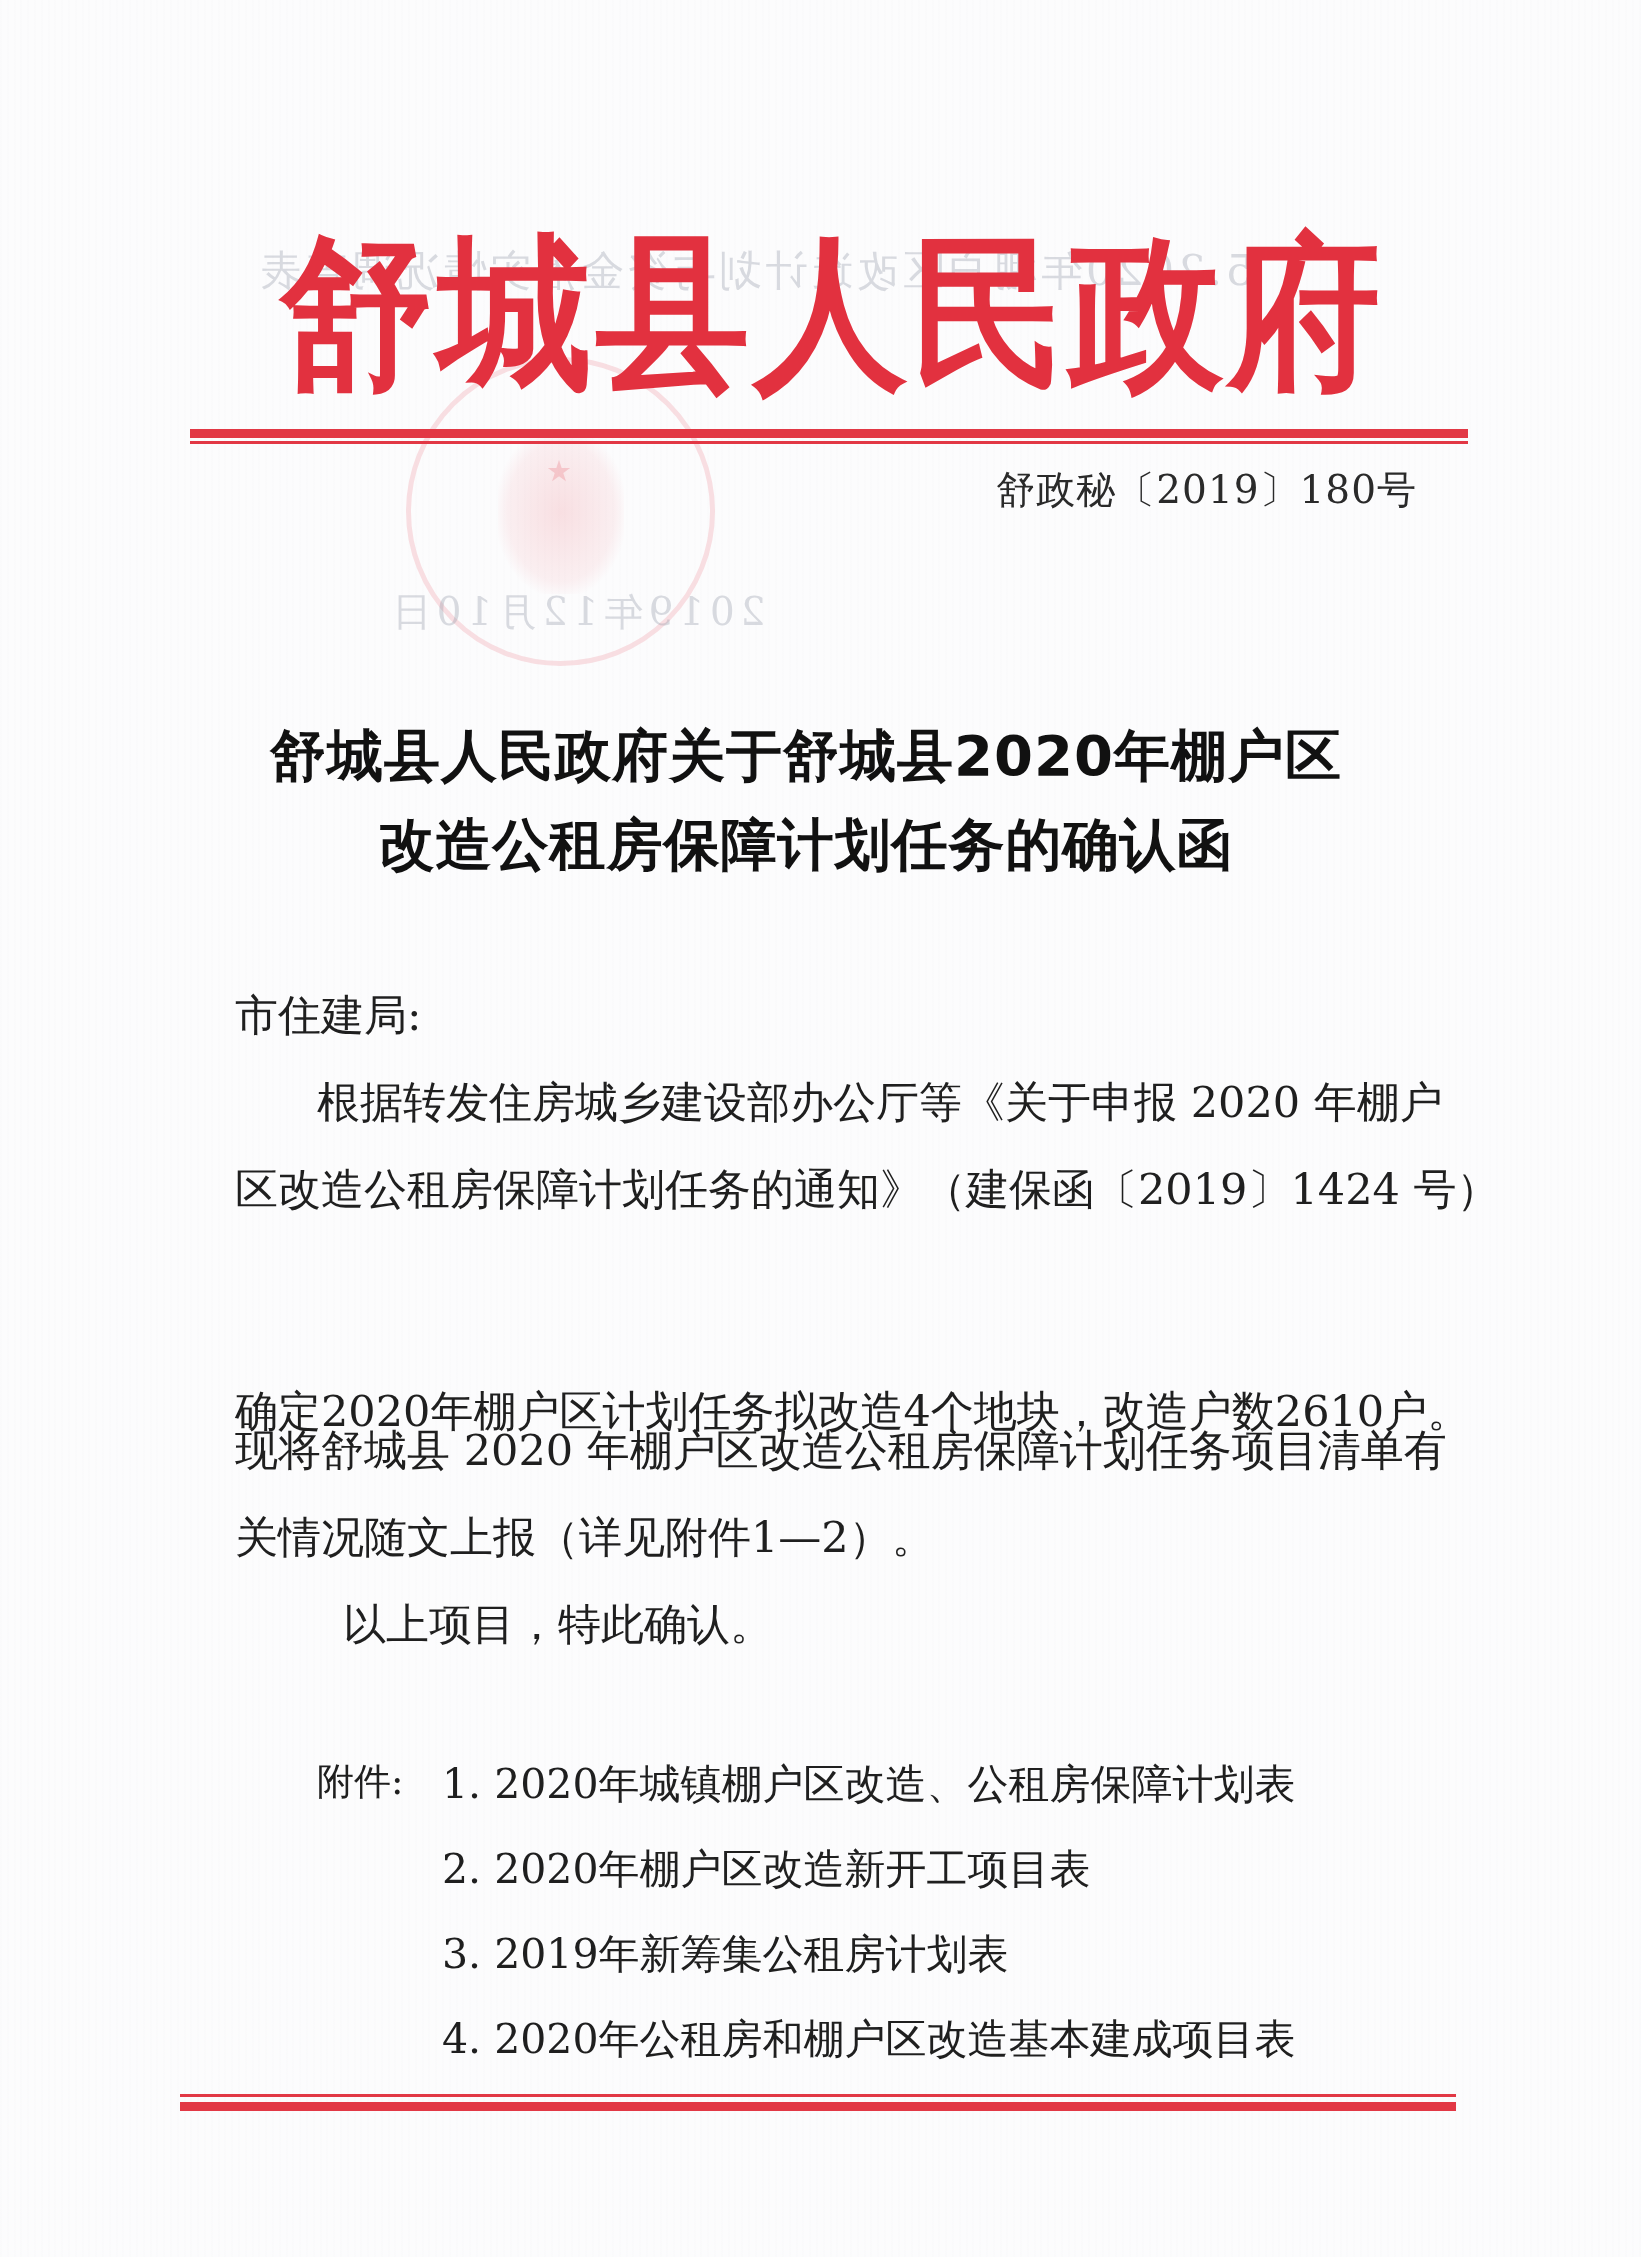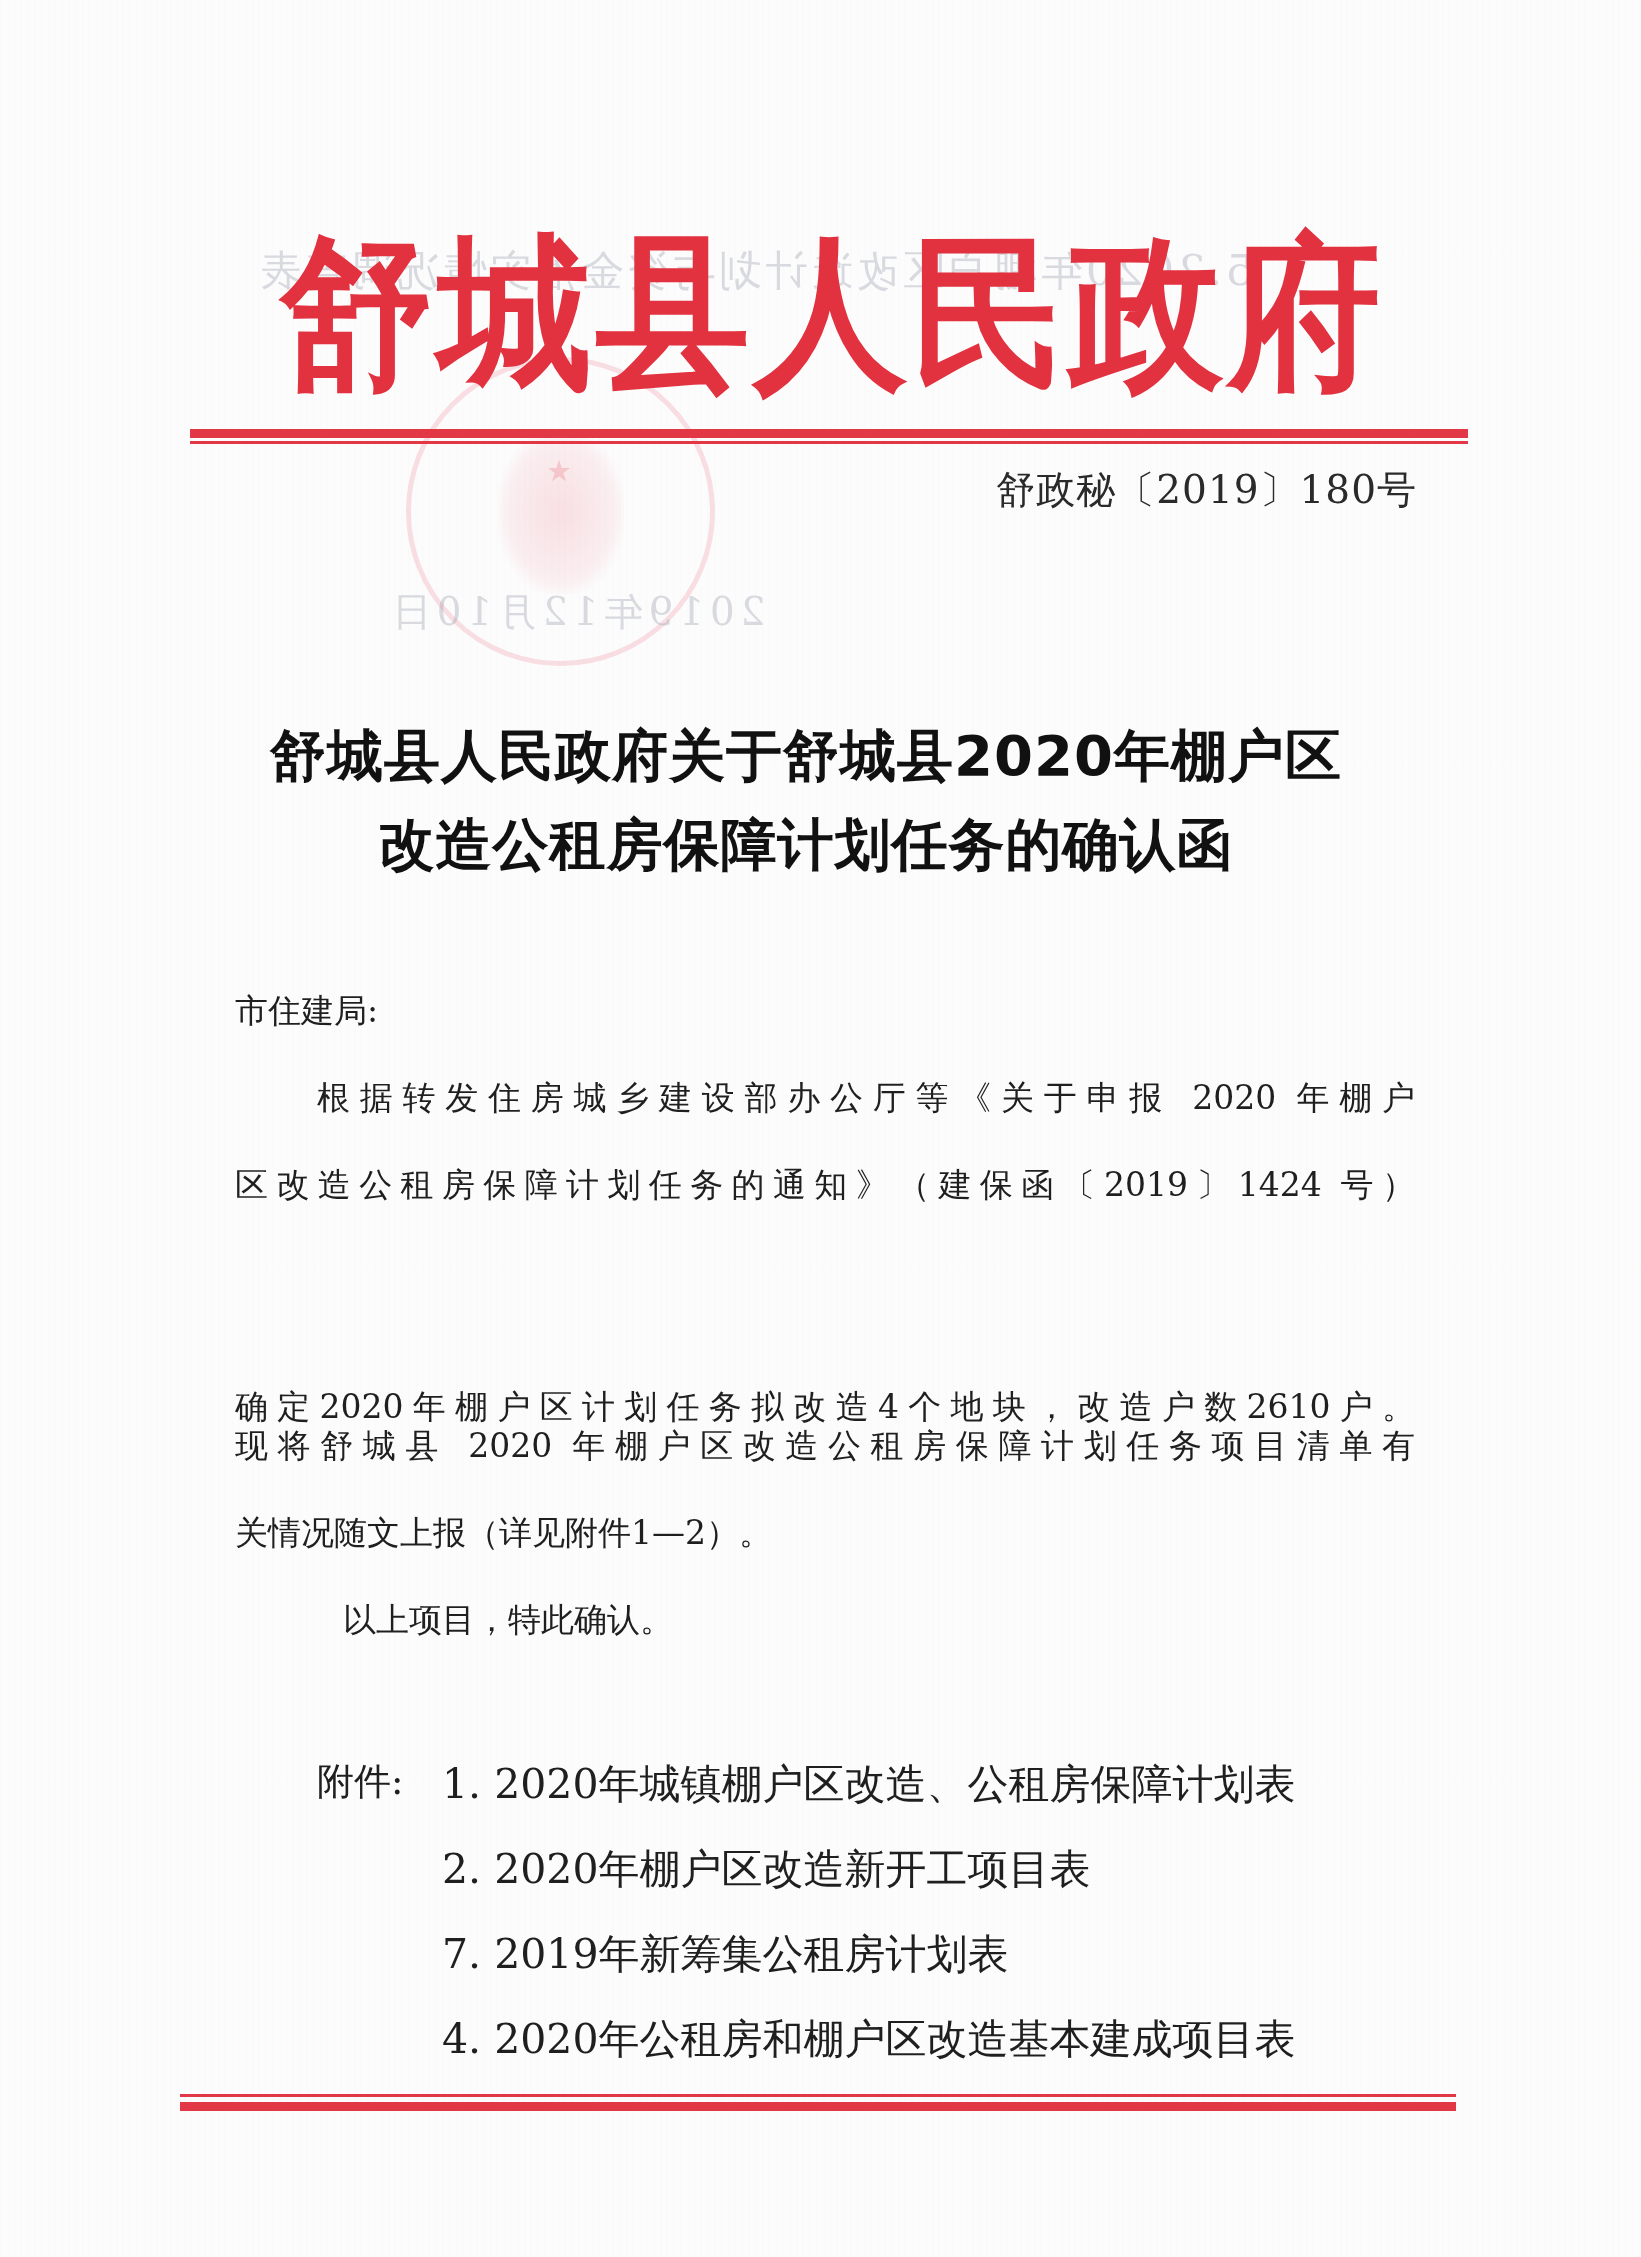--- a/index.html
+++ b/index.html
@@ -100,21 +100,21 @@
       font-size: 56px;
       color: #111;
       letter-spacing: 1px;
     }
     .title-1 { top: 719px; left: -14.5px; }
     .title-2 { top: 808px; left: -14.5px; }
     .body-line {
       position: absolute;
       left: 235px;
       width: 1180px;
-      font-size: 33px;
+      font-size: 43px;
       color: #1f1f1f;
       white-space: nowrap;
       line-height: 1;
       font-family: "DejaVu Serif", "Liberation Serif", serif;
     }
     .justify {
       text-align: justify;
       text-align-last: justify;
     }
     .indent { left: 317px; width: 1098px; }
@@ -172,19 +172,19 @@
   <div class="body-line justify" style="top:1168px;">区改造公租房保障计划任务的通知》（建保函〔2019〕1424 号）</div>
   <div class="body-line justify" style="top:1342px;margin-top:48px;">确定2020年棚户区计划任务拟改造4个地块，改造户数2610户。</div>
   <div class="body-line justify" style="top:1429px;">现将舒城县 2020 年棚户区改造公租房保障计划任务项目清单有</div>
   <div class="body-line" style="top:1516px;">关情况随文上报（详见附件1—2）。</div>
 
   <div class="body-line indent" style="top:1603px;margin-left:26px;">以上项目，特此确认。</div>
 
   <div class="att-label">附件:</div>
   <div class="att-item" style="top:1757px;">1. 2020年城镇棚户区改造、公租房保障计划表</div>
   <div class="att-item" style="top:1842px;">2. 2020年棚户区改造新开工项目表</div>
-  <div class="att-item" style="top:1927px;">7. 2019年新筹集公租房计划表</div>
+  <div class="att-item" style="top:1927px;">3. 2019年新筹集公租房计划表</div>
   <div class="att-item" style="top:2012px;">4. 2020年公租房和棚户区改造基本建成项目表</div>
 
   <div class="rule-red" style="left:180px; top:2094px; width:1276px; height:2.9px;"></div>
   <div class="rule-red" style="left:180px; top:2102px; width:1276px; height:8.7px;"></div>
 </div>
 
 
 </body></html>

